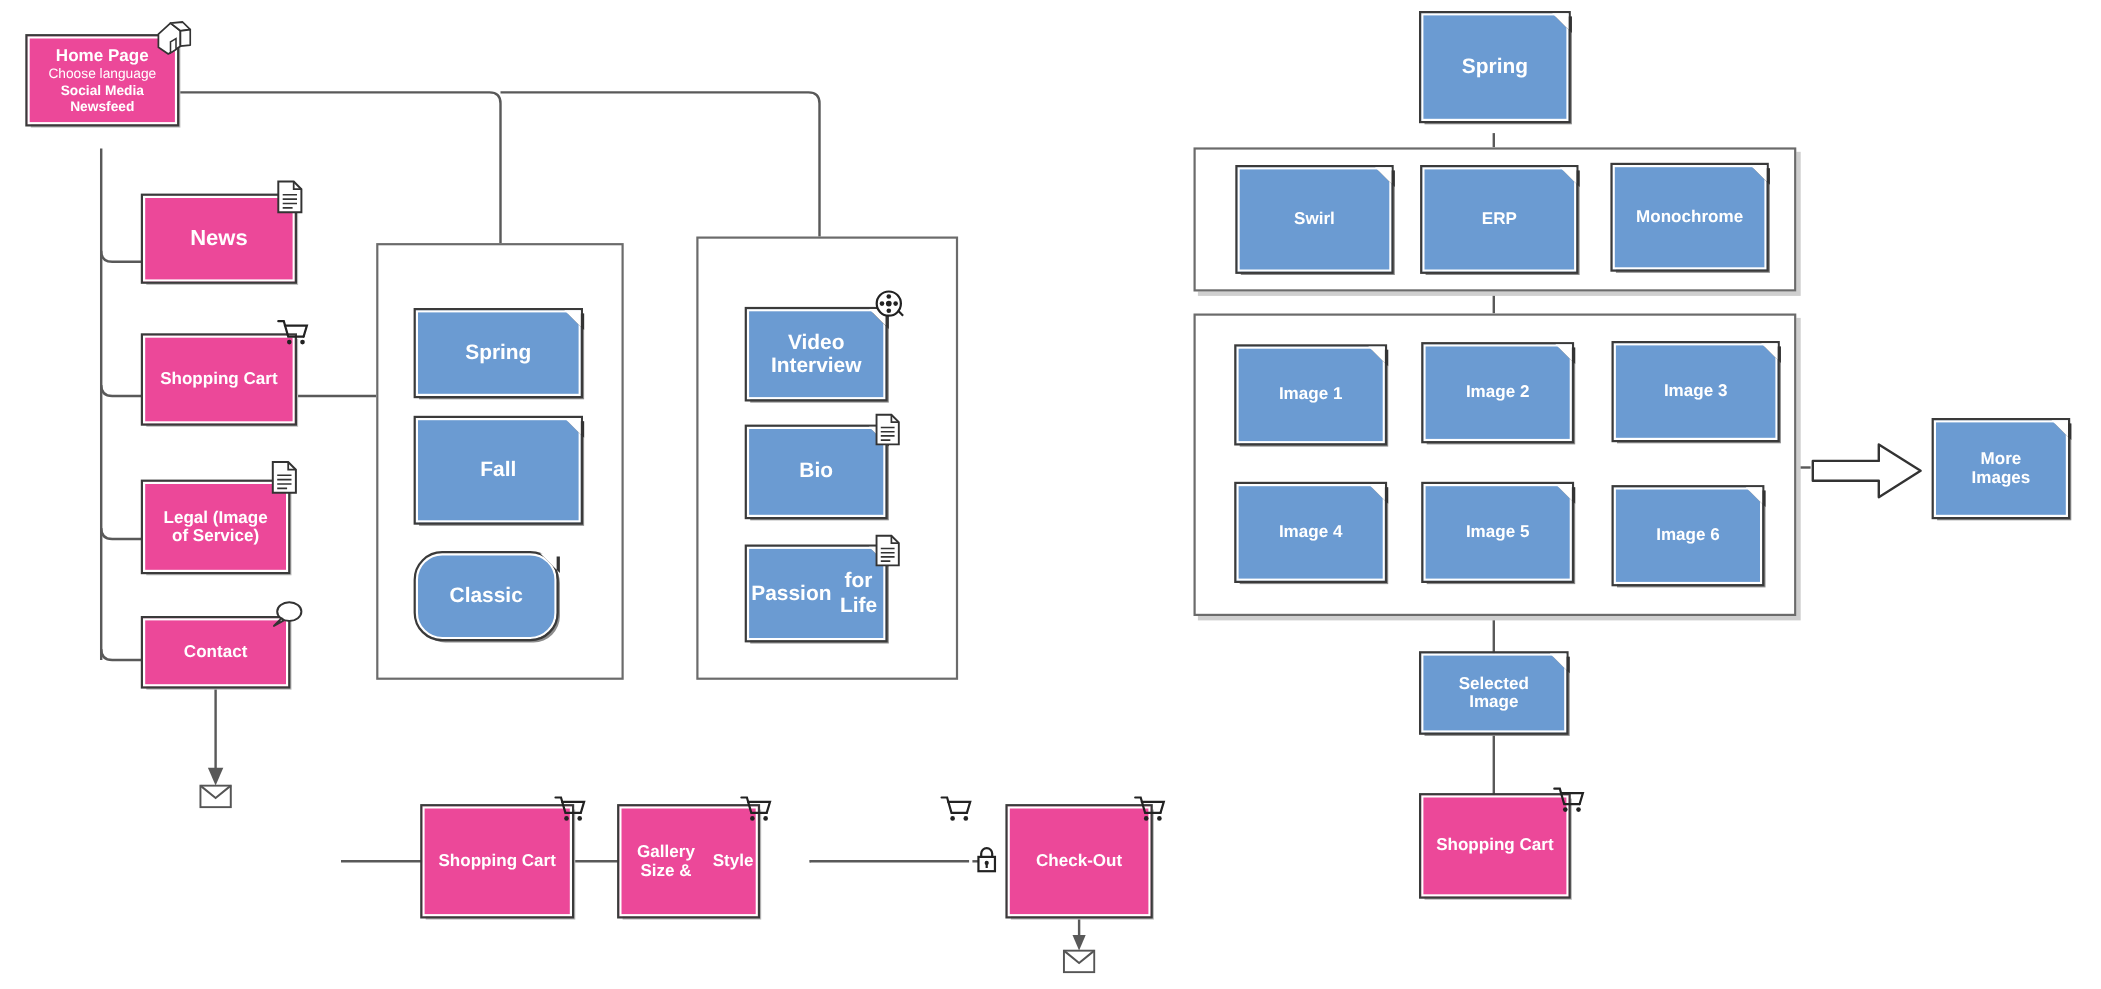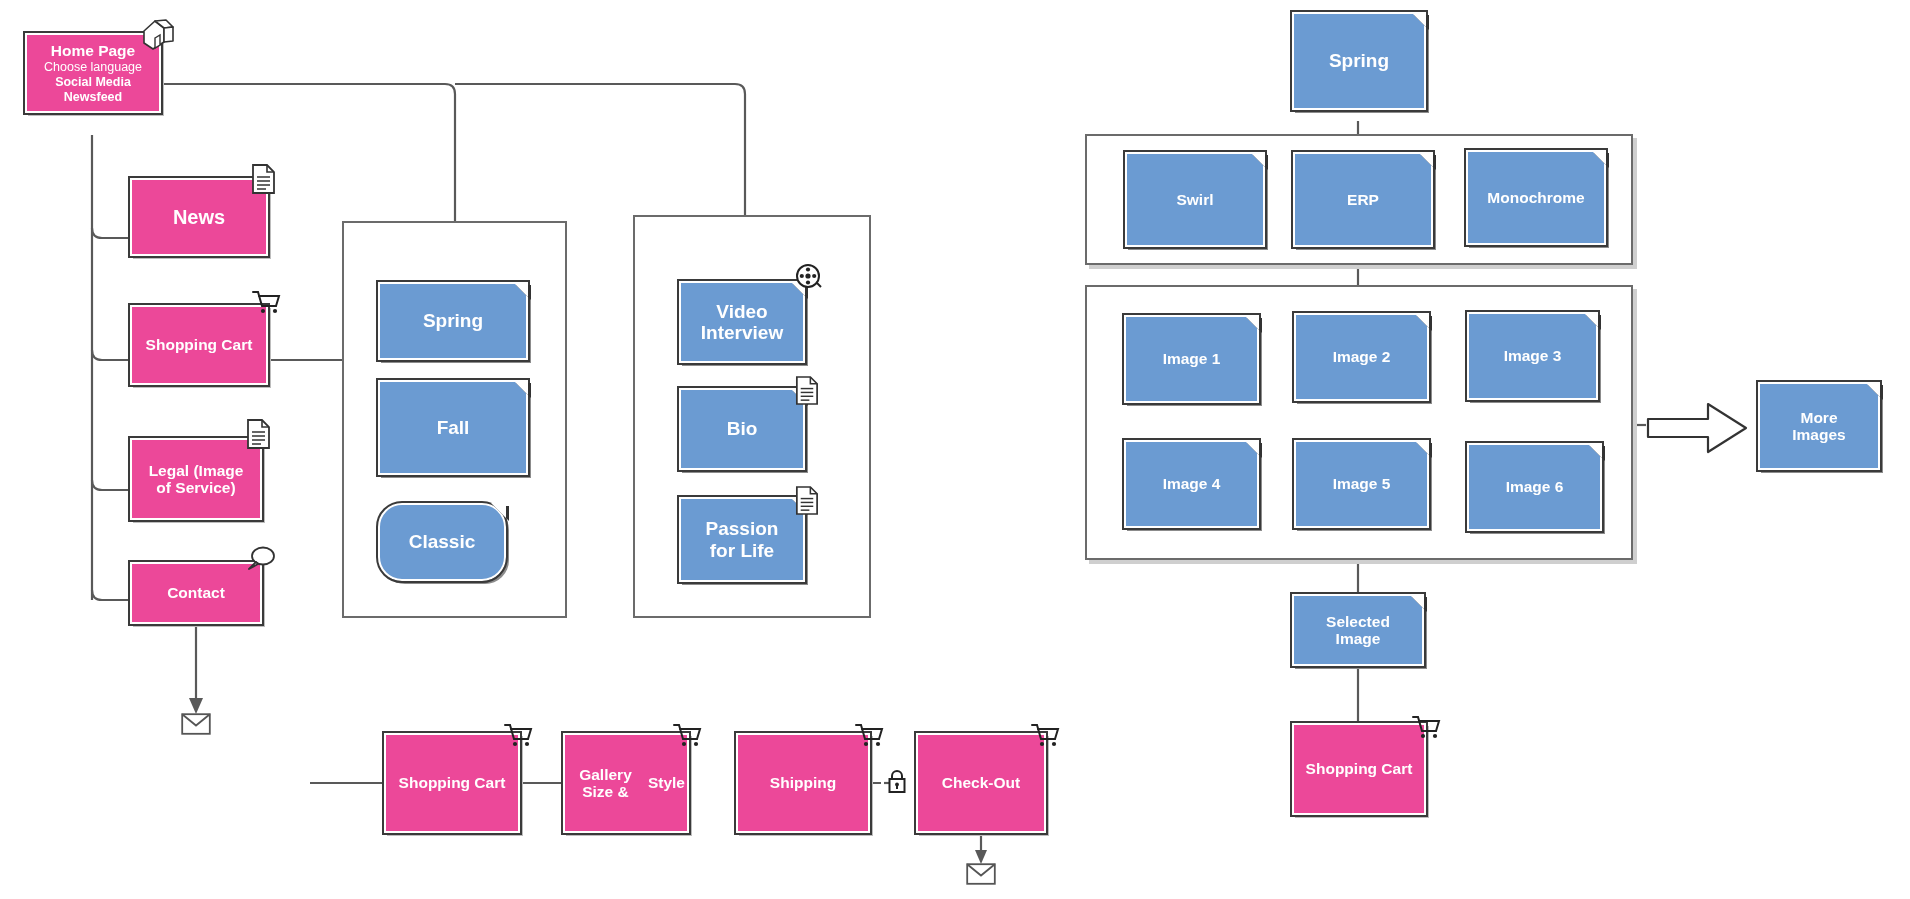--- a/index.html
+++ b/index.html
@@ -282,21 +282,21 @@
       <path d="M18 2 V9 H25" fill="none" stroke="#333333" stroke-width="1.6"></path>
       <g stroke="#333333" stroke-width="1.5">
         <path d="M8 14 H21"></path>
           <path d="M8 18 H21"></path>
           <path d="M8 22 H21"></path>
           <path d="M8 26 H17"></path>
       </g>
     </svg>
   </div>
 
-  <div class="node blue" style="left:679px; top:497px; width:126px; height:85px; flex-direction:column;">
+  <div class="node blue" style="left:679px; top:497px; width:126px; height:85px; flex-direction:row;">
     <span class="fold2"></span>
       <span class="fold"></span>
     <span class="label t-19">Passion</span>
     <span class="label t-19">for Life</span>
   </div>
   <div class="corner-icon" style="left:793px; top:485px;">
     <svg width="27" height="31" viewBox="0 0 28 32">
       <path d="M4 2 H18 L25 9 V30 H4 Z" fill="#ffffff" stroke="#333333" stroke-width="1.8"></path>
       <path d="M18 2 V9 H25" fill="none" stroke="#333333" stroke-width="1.6"></path>
       <g stroke="#333333" stroke-width="1.5">
@@ -330,23 +330,20 @@
     <svg width="30" height="28" viewBox="0 0 30 28">
       <g fill="none" stroke="#222222" stroke-width="2" stroke-linecap="round">
         <path d="M2 4 H7 L11 18 H25"></path>
           <path d="M8 8 H28 L25 18"></path>
       </g>
       <circle cx="12" cy="23" r="2.1" fill="#222222"></circle>
         <circle cx="24" cy="23" r="2.1" fill="#222222"></circle>
     </svg>
   </div>
 
-  <div class="node pink" style="left:736px; top:733px; width:134px; height:100px;">
-    <span class="label t-15">Shipping</span>
-  </div>
   <div class="corner-icon" style="left:854px; top:721px;">
     <svg width="30" height="28" viewBox="0 0 30 28">
       <g fill="none" stroke="#222222" stroke-width="2" stroke-linecap="round">
         <path d="M2 4 H7 L11 18 H25"></path>
           <path d="M8 8 H28 L25 18"></path>
       </g>
       <circle cx="12" cy="23" r="2.1" fill="#222222"></circle>
         <circle cx="24" cy="23" r="2.1" fill="#222222"></circle>
     </svg>
   </div>
@@ -410,21 +407,21 @@
   <div class="node blue" style="left:1124px; top:315px; width:135px; height:88px;">
     <span class="fold2"></span>
       <span class="fold"></span>
     <span class="label t-15">Image 1</span>
   </div>
   <div class="node blue" style="left:1294px; top:313px; width:135px; height:88px;">
     <span class="fold2"></span>
       <span class="fold"></span>
     <span class="label t-15">Image 2</span>
   </div>
-  <div class="node blue" style="left:1467px; top:312px; width:131px; height:88px;">
+  <div class="node blue" style="left:1467px; top:312px; width:149px; height:88px;">
     <span class="fold2"></span>
       <span class="fold"></span>
     <span class="label t-15">Image 3</span>
   </div>
   <div class="node blue" style="left:1124px; top:440px; width:135px; height:88px;">
     <span class="fold2"></span>
       <span class="fold"></span>
     <span class="label t-15">Image 4</span>
   </div>
   <div class="node blue" style="left:1294px; top:440px; width:135px; height:88px;">

